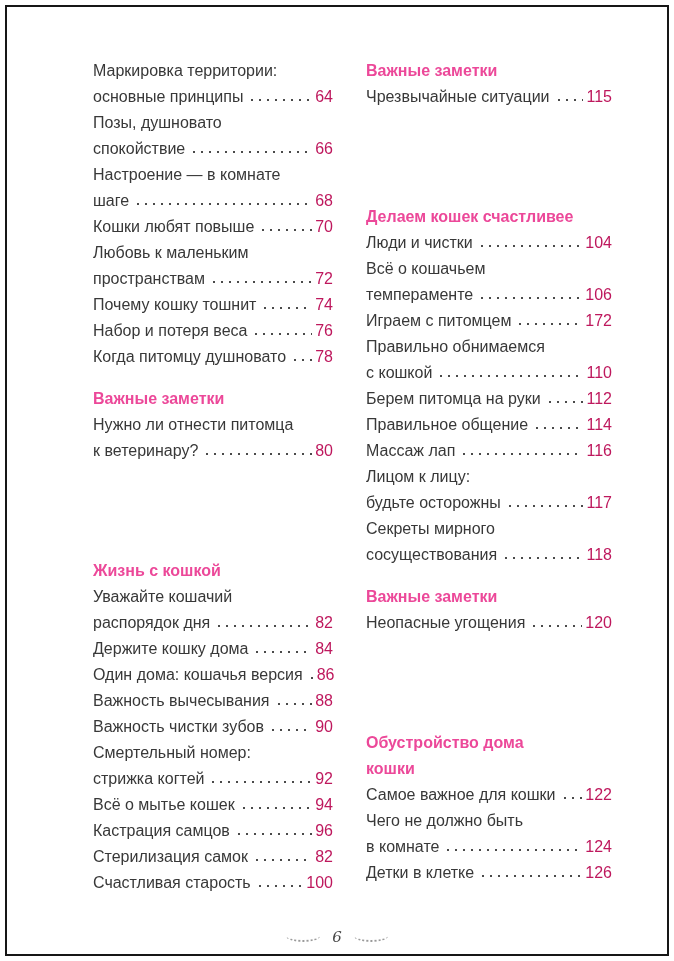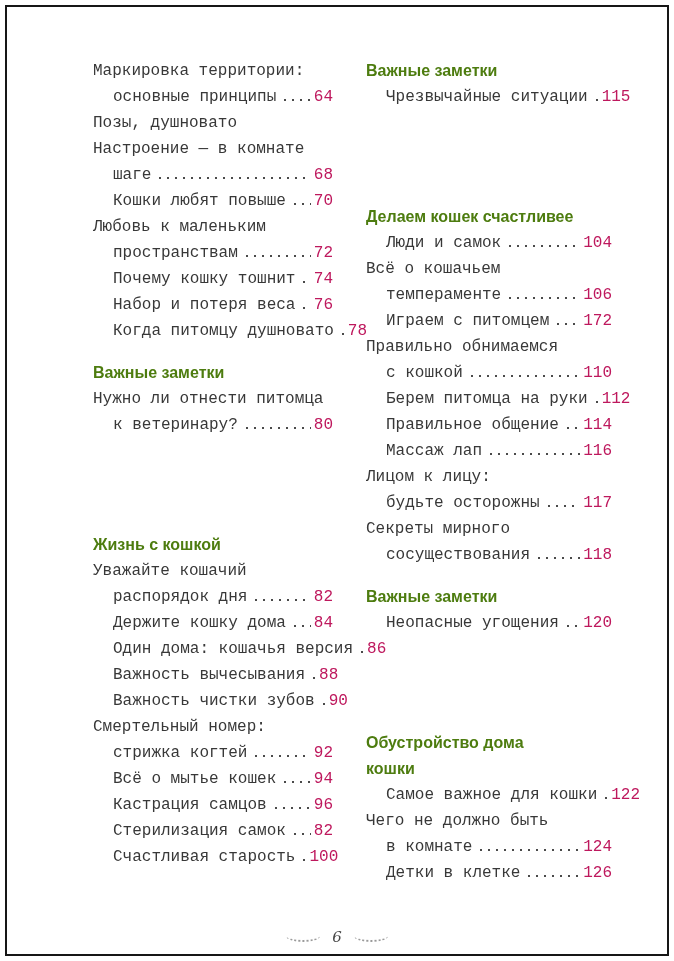--- a/index.html
+++ b/index.html
@@ -33,35 +33,34 @@
     display: grid;
     grid-template-columns: 240px 246px;
     column-gap: 33px;
     align-items: start;
   }
   .block { margin-top: 0; }
   .block.gap-1 { margin-top: 16px; }
   .block.gap-2 { margin-top: 94px; }
   .heading-line {
     font-weight: 700;
-    color: #4d7c0f;
+    color: #ec4899;
     font-size: 16px;
     line-height: 26px;
     white-space: nowrap;
   }
-  .entry { margin: 0; font-family: Liberation Mono, monospace; }
+  .entry { margin: 0; }
   .line {
     font-size: 16px;
     line-height: 26px;
     white-space: nowrap;
   }
   .line.last {
     display: flex;
     align-items: flex-end;
-    margin-left: 20px;
   }
   .line.last .t {
     flex: 0 0 auto;
   }
   .leader {
     flex: 1 1 auto;
     min-width: 6px;
     margin: 0 3px 0 5px;
     align-self: stretch;
     background-image: radial-gradient(circle, #4a4a4a 1.2px, transparent 1.5px);
@@ -111,20 +110,25 @@
           <div class="entry">
             <div class="line">Маркировка территории:</div>
             <div class="line last">
               <span class="t">основные принципы</span>
               <span class="leader"></span>
               <span class="pg">64</span>
             </div>
           </div>
           <div class="entry">
             <div class="line">Позы, душновато</div>
+            <div class="line last">
+              <span class="t">спокойствие</span>
+              <span class="leader"></span>
+              <span class="pg">66</span>
+            </div>
           </div>
           <div class="entry">
             <div class="line">Настроение — в комнате</div>
             <div class="line last">
               <span class="t">шаге</span>
               <span class="leader"></span>
               <span class="pg">68</span>
             </div>
           </div>
           <div class="entry">
@@ -259,21 +263,21 @@
               <span class="t">Чрезвычайные ситуации</span>
               <span class="leader"></span>
               <span class="pg">115</span>
             </div>
           </div>
         </div>
         <div class="block gap-2">
           <div class="heading-line">Делаем кошек счастливее</div>
           <div class="entry">
             <div class="line last">
-              <span class="t">Люди и самок</span>
+              <span class="t">Люди и чистки</span>
               <span class="leader"></span>
               <span class="pg">104</span>
             </div>
           </div>
           <div class="entry">
             <div class="line">Всё о кошачьем</div>
             <div class="line last">
               <span class="t">темпераменте</span>
               <span class="leader"></span>
               <span class="pg">106</span>

